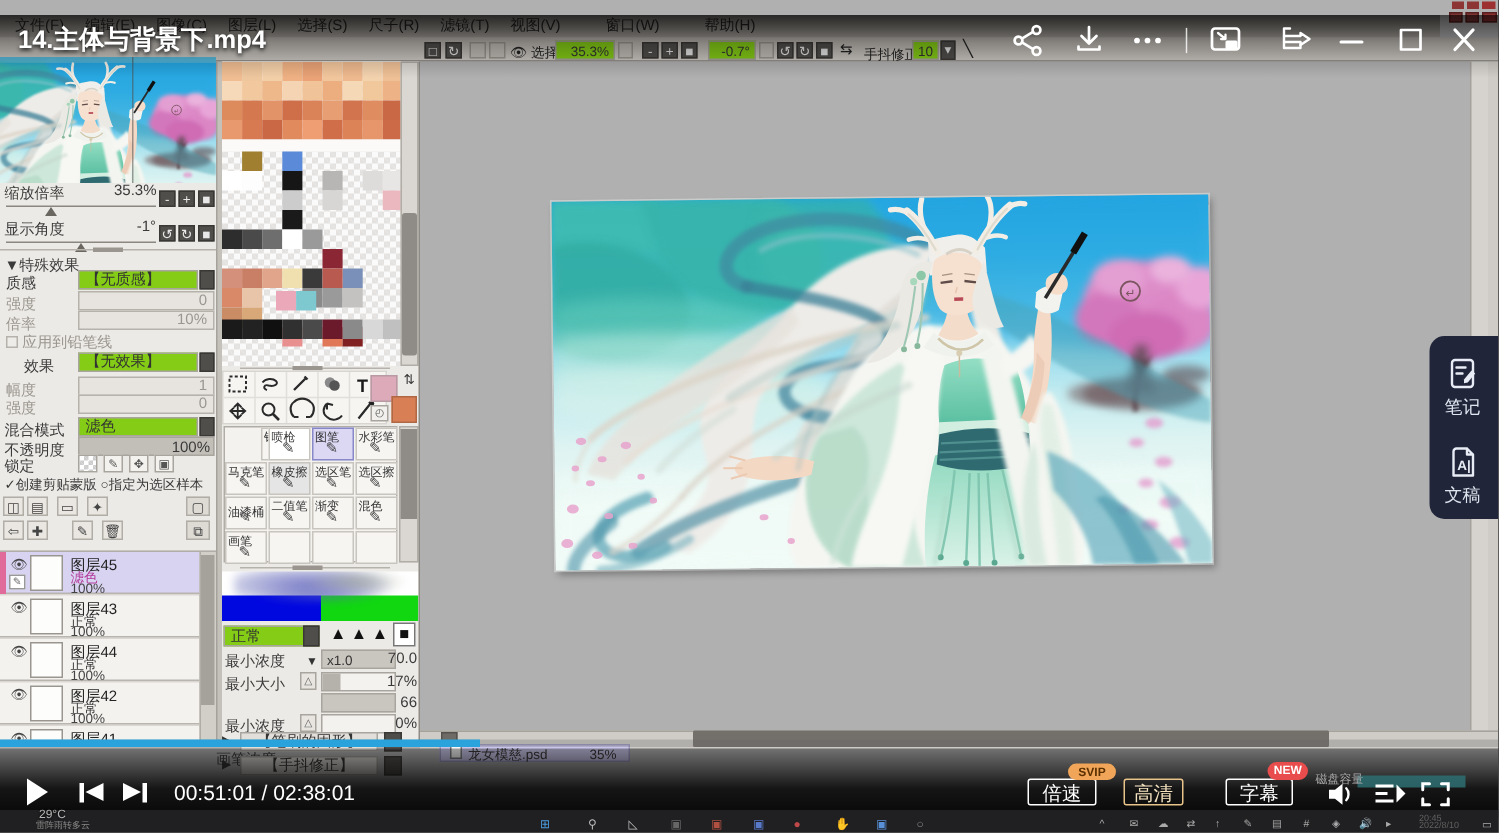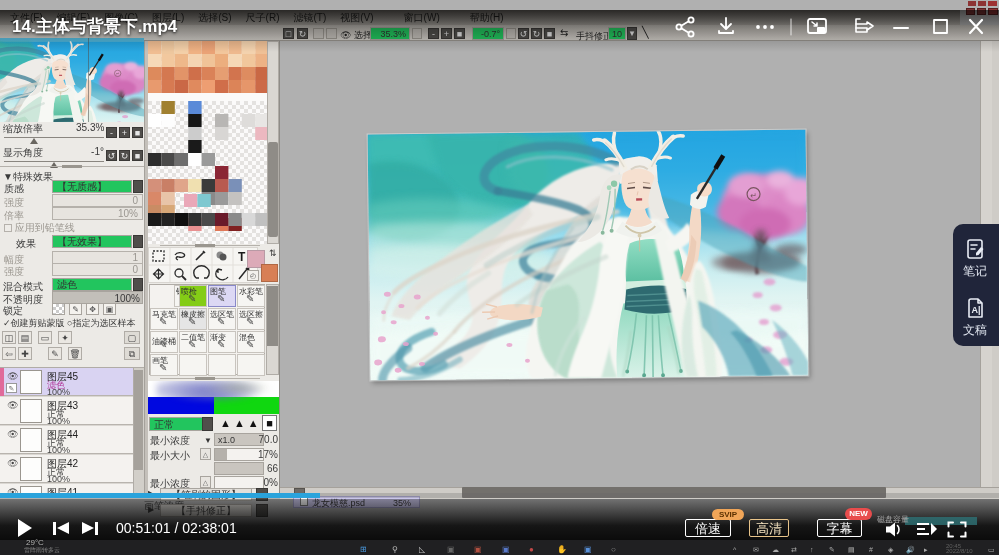--- a/index.html
+++ b/index.html
@@ -1,21 +1,21 @@
 <!DOCTYPE html>
 <html><head>
 <meta charset="utf-8">
 <style>
 html,body{margin:0;padding:0;background:#000;}
 *{box-sizing:border-box;}
 #app{position:relative;width:999px;height:555px;overflow:hidden;font-family:"Liberation Sans",sans-serif;background:#b0b0b0;}
 .abs{position:absolute;}
 .lbl{font-size:10px;color:#3a3a3a;}
 .glbl{font-size:10px;color:#9a968f;}
-.box{background:#22c55e;border:1px solid #a8a49e;font-size:10px;color:#333;}
+.box{background:#84cc16;border:1px solid #a8a49e;font-size:10px;color:#333;}
 .dbox{background:#e7e4df;border:1px solid #b5b1ab;font-size:10px;color:#9a9690;}
 .dbtn{background:#504e4b;border:1px solid #3a3836;color:#e8e8e8;font-size:9px;line-height:11px;text-align:center;}
 </style>
 </head>
 <body>
 <div id="app">
 
 
 <div class="abs" style="left:968px;top:1px;width:8px;height:5px;background:#8d3434;"></div>
 <div class="abs" style="left:978px;top:1px;width:8px;height:5px;background:#8d3434;"></div>
@@ -283,21 +283,21 @@
 <div class="abs" style="left:247px;top:250px;width:18px;height:18px;background:#dcaab8;border:1px solid #b89aa5;"></div>
 <div class="abs" style="left:261px;top:264px;width:17px;height:18px;background:#d87f55;border:1px solid #b06844;"></div>
 <div class="abs" style="left:269px;top:248px;font-size:9px;color:#3a3a3a;">⇅</div>
 <div class="abs" style="left:247px;top:270px;width:12px;height:11px;background:#f2f0ec;border:1px solid #a8a49e;font-size:7px;line-height:10px;text-align:center;color:#555;">◴</div>
 
 <div class="abs" style="left:149px;top:284px;width:116px;height:91px;background:#f4f2ef;border:1px solid #b0aca6;"></div>
 <div class="abs" style="left:150px;top:285px;width:28px;height:22px;background:#f6f5f2;border:1px solid #c8c4be;overflow:hidden;margin-left:24px;">
 <div class="abs" style="left:1px;top:0;font-size:8px;color:#333;white-space:nowrap;">铅笔</div>
 <div class="abs" style="left:8px;top:7px;font-size:10px;color:#444;">✎</div>
 </div>
-<div class="abs" style="left:179px;top:285px;width:28px;height:22px;background:#84cc16;border:1px solid #c8c4be;overflow:hidden;">
+<div class="abs" style="left:179px;top:285px;width:28px;height:22px;background:#ffffff;border:1px solid #c8c4be;overflow:hidden;">
 <div class="abs" style="left:1px;top:0;font-size:8px;color:#333;white-space:nowrap;">喷枪</div>
 <div class="abs" style="left:8px;top:7px;font-size:10px;color:#444;">✎</div>
 </div>
 <div class="abs" style="left:208px;top:285px;width:28px;height:22px;background:#dcd8f4;border:1px solid #8888c8;overflow:hidden;">
 <div class="abs" style="left:1px;top:0;font-size:8px;color:#333;white-space:nowrap;">图笔</div>
 <div class="abs" style="left:8px;top:7px;font-size:10px;color:#444;">✎</div>
 </div>
 <div class="abs" style="left:237px;top:285px;width:28px;height:22px;background:#f6f5f2;border:1px solid #c8c4be;overflow:hidden;">
 <div class="abs" style="left:1px;top:0;font-size:8px;color:#333;white-space:nowrap;">水彩笔</div>
 <div class="abs" style="left:8px;top:7px;font-size:10px;color:#444;">✎</div>

